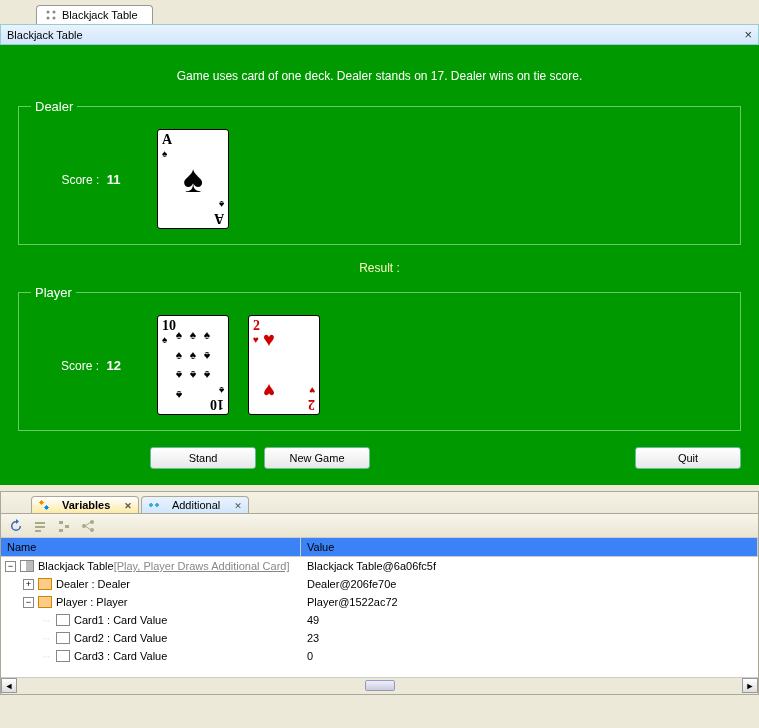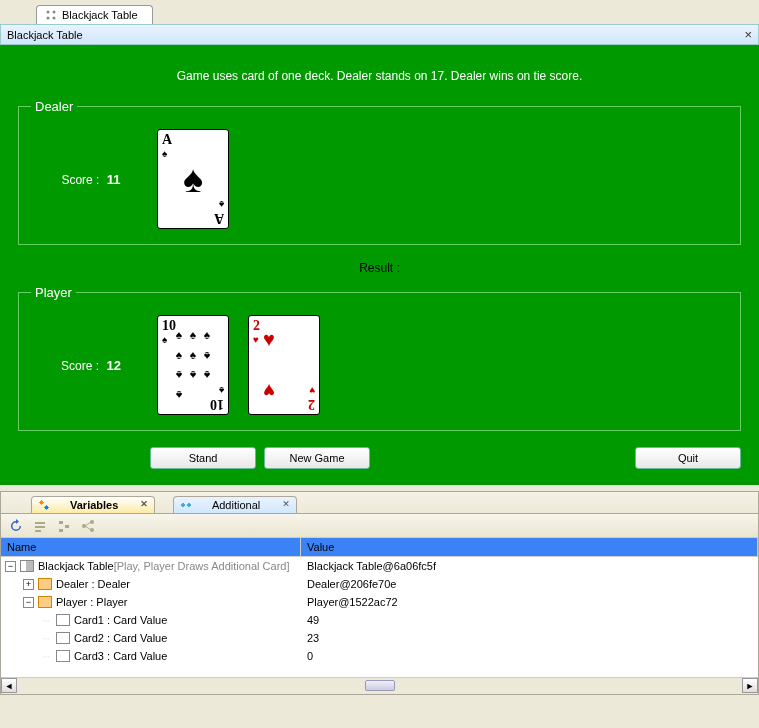--- a/index.html
+++ b/index.html
@@ -22,28 +22,28 @@
 .card { width: 72px; height: 100px; background: #fff; border: 1px solid #000; border-radius: 3px; position: relative; font-family: Georgia, serif; }
 .card .rank-tl { position: absolute; top: 3px; left: 4px; font-size: 14px; font-weight: bold; line-height: 1; }
 .card .rank-br { position: absolute; bottom: 3px; right: 4px; font-size: 14px; font-weight: bold; transform: rotate(180deg); line-height: 1; }
 .card .suit-tl { position: absolute; top: 18px; left: 4px; font-size: 10px; }
 .card .suit-br { position: absolute; bottom: 18px; right: 4px; font-size: 10px; transform: rotate(180deg); }
 .card .center { position: absolute; top: 0; bottom: 0; left: 0; right: 0; display: flex; align-items: center; justify-content: center; font-size: 38px; }
 .card .pips { position: absolute; top: 12px; bottom: 12px; left: 14px; right: 14px; display: flex; flex-wrap: wrap; align-content: space-between; justify-content: space-between; font-size: 12px; }
 .card .pips span { width: 33%; text-align: center; }
 .black { color: #000; }
 .red { color: #c00; }
-.result { color: #000000; text-align: center; font-size: 12px; padding: 4px 0 10px 0; }
+.result { color: #fef9c3; text-align: center; font-size: 12px; padding: 4px 0 10px 0; }
 .btn-row { display: flex; gap: 8px; padding: 4px 0 0 132px; }
 .btn-row .spacer { flex: 1; }
 button.game-btn { width: 106px; height: 22px; background: linear-gradient(#fff,#e8e8e8); border: 1px solid #6b9; border-radius: 3px; font-size: 11px; cursor: pointer; }
 
 .lower-pane { margin-top: 6px; border: 1px solid #aca899; }
 .view-tabs { background: linear-gradient(#f5f2e6,#ece9d8); display: flex; align-items: flex-end; height: 22px; border-bottom: 1px solid #aca899; padding-left: 30px; }
-.vtab { border: 1px solid #aca899; border-bottom: none; border-radius: 4px 4px 0 0; padding: 2px 6px; display: flex; align-items: flex-start; gap: 20px; font-size: 11px; margin-right: 18px; }
+.vtab { border: 1px solid #aca899; border-bottom: none; border-radius: 4px 4px 0 0; padding: 2px 6px; display: flex; align-items: flex-end; gap: 12px; font-size: 11px; margin-right: 2px; }
 .vtab.active { background: linear-gradient(#fff,#fceba6); font-weight: bold; }
 .vtab:not(.active) { background: linear-gradient(#eaf3fd,#d1e7fd); }
 .vtab .x { font-size: 9px; color: #555; cursor: pointer; margin-left: 2px; }
 .vtab .ico { width: 12px; height: 12px; display: inline-block; }
 .vars-ico { background: radial-gradient(circle, #f80 40%, transparent 42%), radial-gradient(circle, #08f 40%, transparent 42%); background-size: 7px 7px; background-position: 0 0, 5px 5px; background-repeat: no-repeat; }
 .brk-ico { background: radial-gradient(circle, #4ad 45%, transparent 47%), radial-gradient(circle, #4ad 45%, transparent 47%); background-size: 6px 6px; background-position: 0 3px, 6px 3px; background-repeat: no-repeat; }
 .toolbar { background: linear-gradient(#f8f6ec,#e9e5d2); height: 24px; display: flex; align-items: center; gap: 10px; padding: 0 8px; border-bottom: 1px solid #ccc; }
 .toolbar .ticon { width: 14px; height: 14px; cursor: pointer; }
 .grid-head { display: flex; background: #3b82f6; border-bottom: 1px solid #ccc; }
 .grid-head > div { padding: 3px 6px; border-right: 1px solid #ccc; font-size: 11px; }
@@ -53,21 +53,21 @@
 .grid-body::-webkit-scrollbar { width: 16px; height: 16px; }
 .row { display: flex; align-items: center; height: 18px; }
 .row > .cell-name { width: 300px; display: flex; align-items: center; padding-left: 4px; }
 .row > .cell-value { flex: 1; padding-left: 6px; }
 .twisty { width: 11px; height: 11px; border: 1px solid #888; display: inline-flex; align-items: center; justify-content: center; font-size: 9px; line-height: 1; margin-right: 4px; cursor: pointer; background: #fff; }
 .twisty.leaf { border: none; }
 .node-ico { width: 14px; height: 12px; display: inline-block; margin-right: 4px; }
 .ico-play { background: linear-gradient(90deg,#fff 40%,transparent 40%), linear-gradient(#bbb,#bbb); border:1px solid #888; }
 .ico-obj { background: #fc8; border: 1px solid #c80; }
 .ico-field { background: #fff; border: 1px solid #888; }
-.gray { color: #888; }
+.gray { color: #888; text-decoration: underline; }
 .hscroll { height: 17px; background: #ece9d8; border-top: 1px solid #ccc; position: relative; }
 .hscroll .arrow { position: absolute; width: 16px; height: 15px; background: linear-gradient(#fff,#ddd); border: 1px solid #999; display: flex; align-items: center; justify-content: center; font-size: 9px; top: 0; }
 .hscroll .arrow.l { left: 0; }
 .hscroll .arrow.r { right: 0; }
 .hscroll .thumb { position: absolute; left: 50%; transform: translateX(-50%); top: 2px; width: 30px; height: 11px; background: linear-gradient(#eef,#ccd); border: 1px solid #99b; border-radius: 2px; }
 </style>
 </head>
 <body>
 
 <div class="top-tab-bar">

